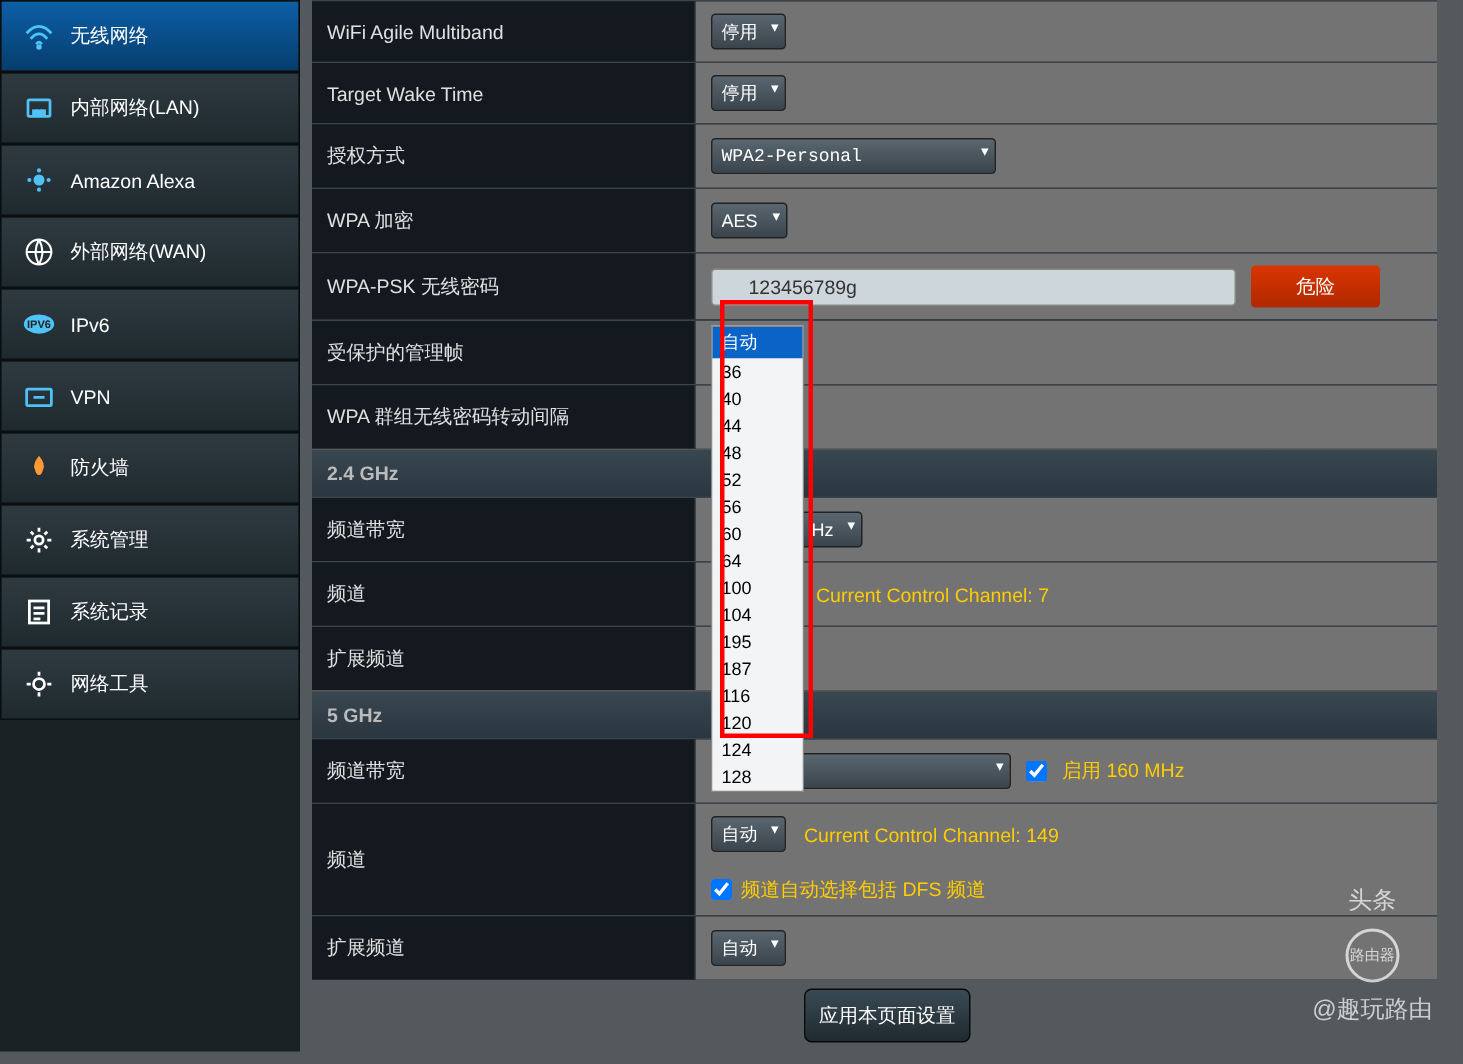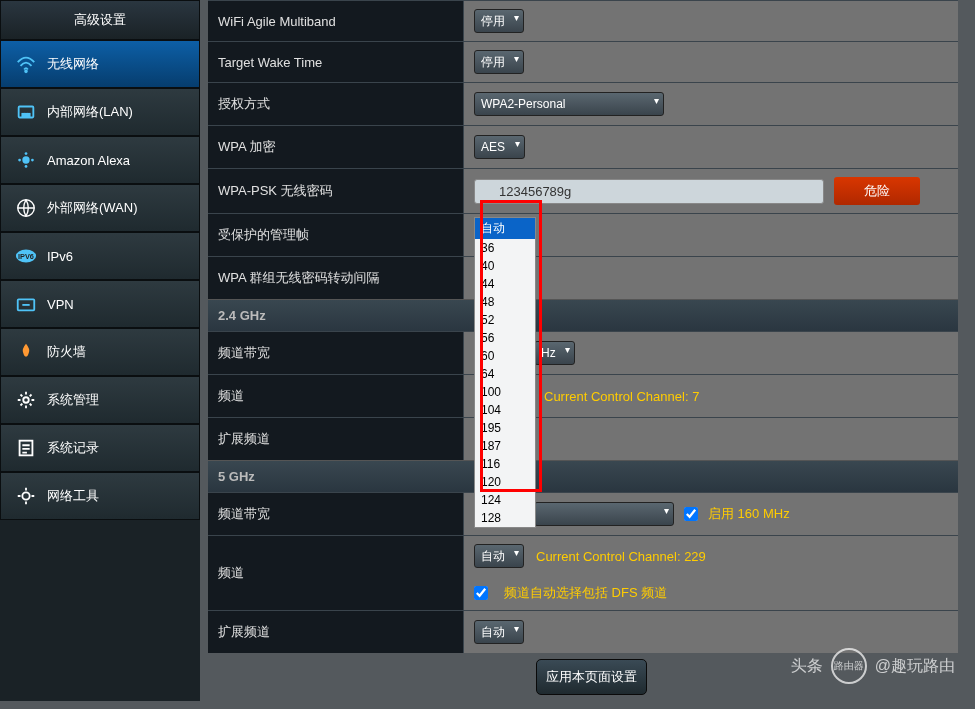--- a/index.html
+++ b/index.html
@@ -12,40 +12,39 @@
 .sidebar-item .icon { width: 22px; height: 22px; margin-right: 10px; display: flex; align-items: center; justify-content: center; }
 .content { flex: 1; padding: 0 0 0 8px; }
 .form-table { width: 750px; }
 .form-row { display: flex; background: #121a22; border-top: 1px solid #3a444c; }
 .form-label { width: 256px; padding: 12px 10px; color: #e0e0e0; border-right: 1px solid #3a444c; display: flex; align-items: center; background: #13191f; }
 .form-val { flex: 1; padding: 8px 10px; display: flex; align-items: center; gap: 10px; background: #737373; position: relative; flex-wrap: wrap; }
 .section-header { background: linear-gradient(to bottom, #394750, #2a3640); padding: 8px 10px; font-weight: bold; color: #bbb; border-top: 1px solid #555; }
 .select { background: linear-gradient(to bottom, #5a6770, #3a444c); color: #fff; border: 1px solid #222; border-radius: 3px; padding: 4px 18px 4px 6px; font-size: 12px; appearance: none; cursor: pointer; position: relative; }
 .select-wrap { position: relative; display: inline-block; }
 .select-wrap::after { content: '▾'; position: absolute; right: 5px; top: 3px; font-size: 10px; color: #fff; pointer-events: none; }
-.wide { width: 190px; }
+.wide { width: 190px; font-family: Liberation Mono, monospace; }
 .mid { width: 140px; }
 .input-text { background: #cdd6db; border: 1px solid #888; border-radius: 3px; padding: 4px 24px; color: #333; width: 350px; font-size: 13px; }
 .danger-badge { background: linear-gradient(to bottom, #d93600, #b02800); color: #fff; padding: 5px 30px; border-radius: 3px; text-align: center; }
 .orange { color: #ffcc00; }
 .checkbox { width: 14px; height: 14px; vertical-align: middle; }
 .apply-btn { display: block; margin: 6px auto; padding: 8px 9px; background: linear-gradient(to bottom, #3a4a55, #1f2a2f); border: 1px solid #0a0a0a; border-radius: 5px; color: #fff; font-size: 13px; cursor: pointer; }
 .dropdown-open { position: absolute; top: 3px; left: 10px; width: 62px; background: #eef0f2; border: 1px solid #888; z-index: 50; }
 .dropdown-row { padding: 2px 6px; font-size: 12px; color: #000; background: #f3f4f5; cursor: default; }
 .dropdown-row.sel { background: #0a64c8; color: #fff; }
 .red-box { position: absolute; border: 3px solid #f00; z-index: 60; pointer-events: none; }
-.watermark { position: absolute; bottom: 25px; right: 20px; display: flex; align-items: center; gap: 8px; color: #fff; font-size: 16px; opacity: 0.7; z-index: 100; }
+.watermark { position: absolute; bottom: 25px; right: 20px; display: flex; align-items: center; gap: 8px; color: #fff; font-size: 16px; opacity: 0.7; z-index: 100; flex-direction: column; }
 .watermark .circle { width: 36px; height: 36px; border: 2px solid #fff; border-radius: 50%; display: flex; align-items: center; justify-content: center; font-size: 10px; }
 </style>
 </head>
 <body>
 
 <div class="container">
   <div class="sidebar">
-    <div class="sidebar-header">高级设置</div>
 
     <div class="sidebar-item active">
       <span class="icon">
           <svg width="22" height="22" viewBox="0 0 24 24" fill="none" stroke="#4fc3f7" stroke-width="2">
             <path d="M3 10 q9 -10 18 0 M6 14 q6 -7 12 0 M10 18 q2 -3 4 0"></path>
             <circle cx="12" cy="20" r="1" fill="#4fc3f7"></circle>
           </svg>
         </span>
       <span>无线网络</span>
     </div>
@@ -245,23 +244,23 @@
           <input type="checkbox" class="checkbox" checked="" style="">
           <span class="orange">启用 160 MHz</span>
         </div>
       </div>
 
       <div class="form-row">
         <div class="form-label">频道</div>
         <div class="form-val">
           <div style="display:flex;align-items:center;gap:12px;width:100%">
             <span class="select-wrap"><select class="select"><option>自动</option></select></span>
-            <span class="orange">Current Control Channel: 229</span>
-          </div>
-          <div style="display:flex;align-items:center;gap:16px;margin-top:6px;width:100%">
+            <span class="orange">Current Control Channel: 149</span>
+          </div>
+          <div style="display:flex;align-items:center;gap:6px;margin-top:6px;width:100%">
             <input type="checkbox" class="checkbox" checked="" style="">
             <span class="orange">频道自动选择包括 DFS 频道</span>
           </div>
         </div>
       </div>
 
       <div class="form-row">
         <div class="form-label">扩展频道</div>
         <div class="form-val">
             <span class="select-wrap"><select class="select"><option>自动</option></select></span>

